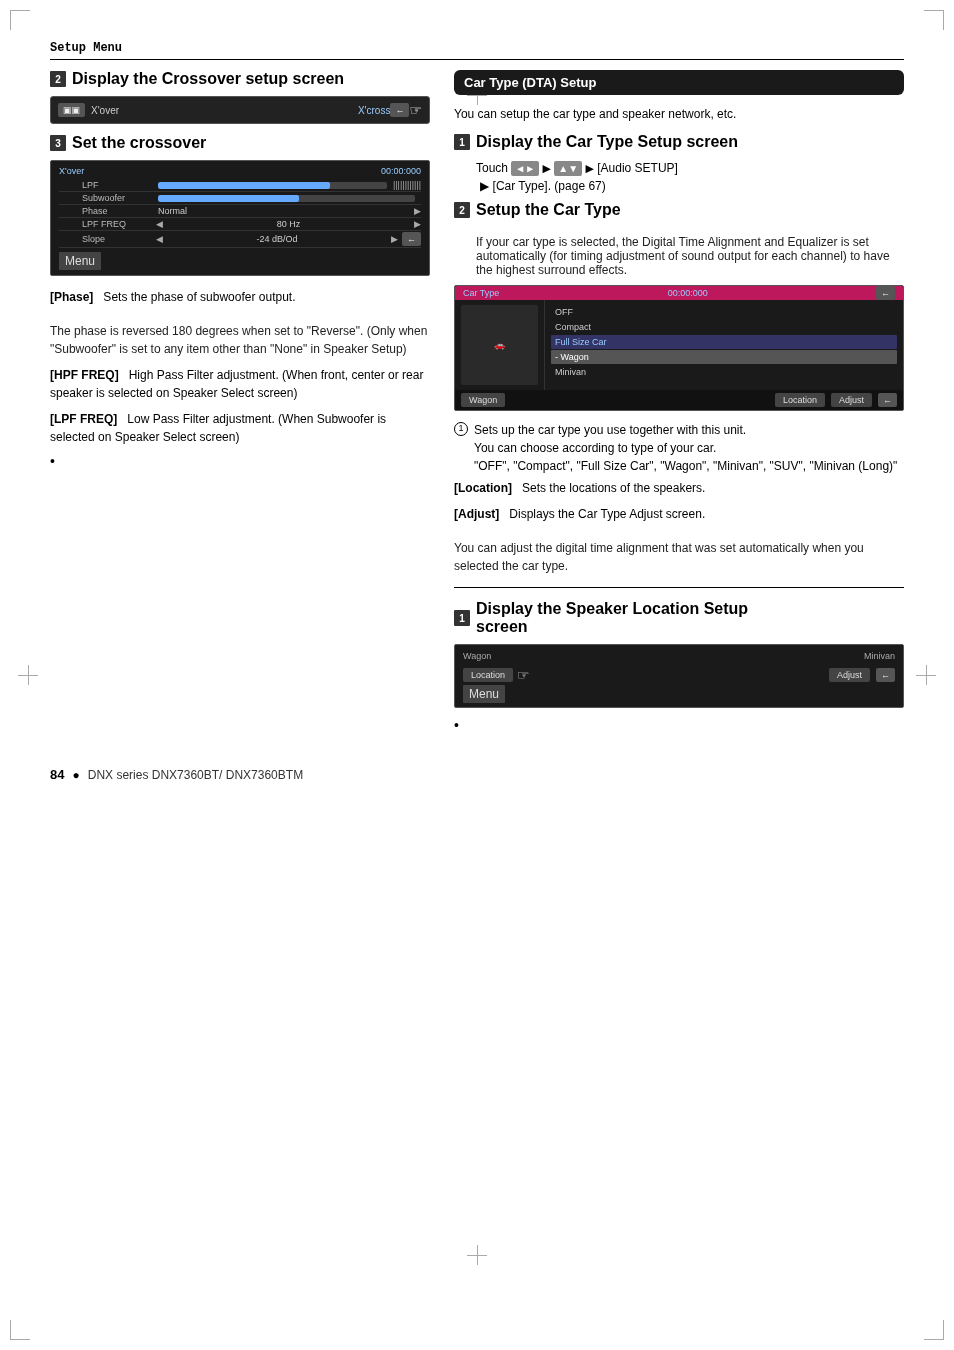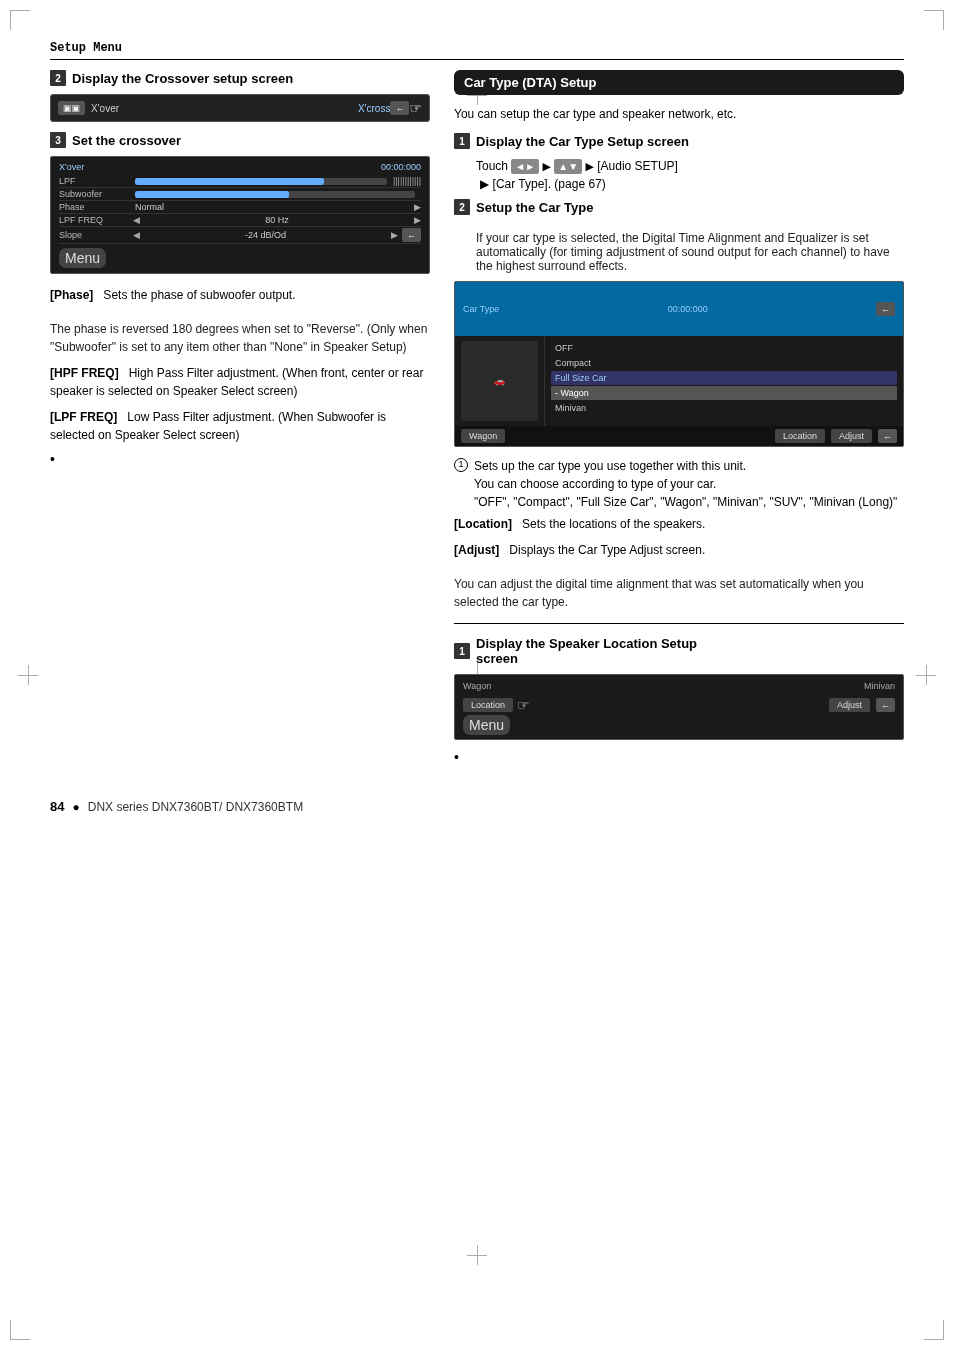--- a/index.html
+++ b/index.html
@@ -192,21 +192,21 @@
       height: 16px;
       background: #333;
       color: #fff;
       font-size: 10px;
       font-weight: bold;
       flex-shrink: 0;
       border-radius: 1px;
     }
     .section-title {
       font-weight: bold;
-      font-size: 13px;
+      font-size: 16px;
     }
 
     
     .screen-mockup {
       background: #222;
       border: 1px solid #555;
       border-radius: 3px;
       padding: 5px 7px;
       margin-bottom: 10px;
       position: relative;
@@ -253,21 +253,21 @@
       font-size: 9px;
     }
     .crossover-row {
       display: flex;
       justify-content: space-between;
       align-items: center;
       padding: 1px 0;
       border-bottom: 1px solid #333;
     }
     .crossover-row:last-child { border-bottom: none; }
-    .crossover-row-label { color: #bbb; width: 70px; }
+    .crossover-row-label { color: #bbb; width: 70px; margin-left: 23px; }
     .crossover-bar {
       flex: 1;
       height: 7px;
       background: #444;
       border-radius: 2px;
       margin: 0 6px;
       position: relative;
       overflow: hidden;
     }
     .crossover-bar-fill {
@@ -276,23 +276,23 @@
       border-radius: 2px;
     }
     .crossover-btn-row {
       display: flex;
       gap: 4px;
       margin-top: 4px;
     }
     .cov-btn {
       background: #444;
       color: #ddd;
-      border-radius: 7px;
+      border-radius: 1px;
       padding: 2px 6px;
-      font-size: 14px;
+      font-size: 12px;
       display: flex;
       align-items: center;
       gap: 3px;
     }
     .cov-tri { color: #aaa; }
     .crossover-header {
       display: flex;
       justify-content: space-between;
       align-items: center;
       margin-bottom: 3px;
@@ -341,22 +341,22 @@
       padding: 0;
       margin-bottom: 10px;
       color: #ddd;
       font-size: 9px;
       overflow: hidden;
     }
     .cts-header {
       display: flex;
       justify-content: space-between;
       align-items: center;
-      padding: 20px 8px;
-      background: #0369a1;
+      padding: 0 8px;
+      background: #be185d;
       color: #9cf;
       font-size: 9px;
     }
     .cts-body {
       display: flex;
       gap: 0;
     }
     .cts-left {
       width: 90px;
       padding: 5px 6px;

